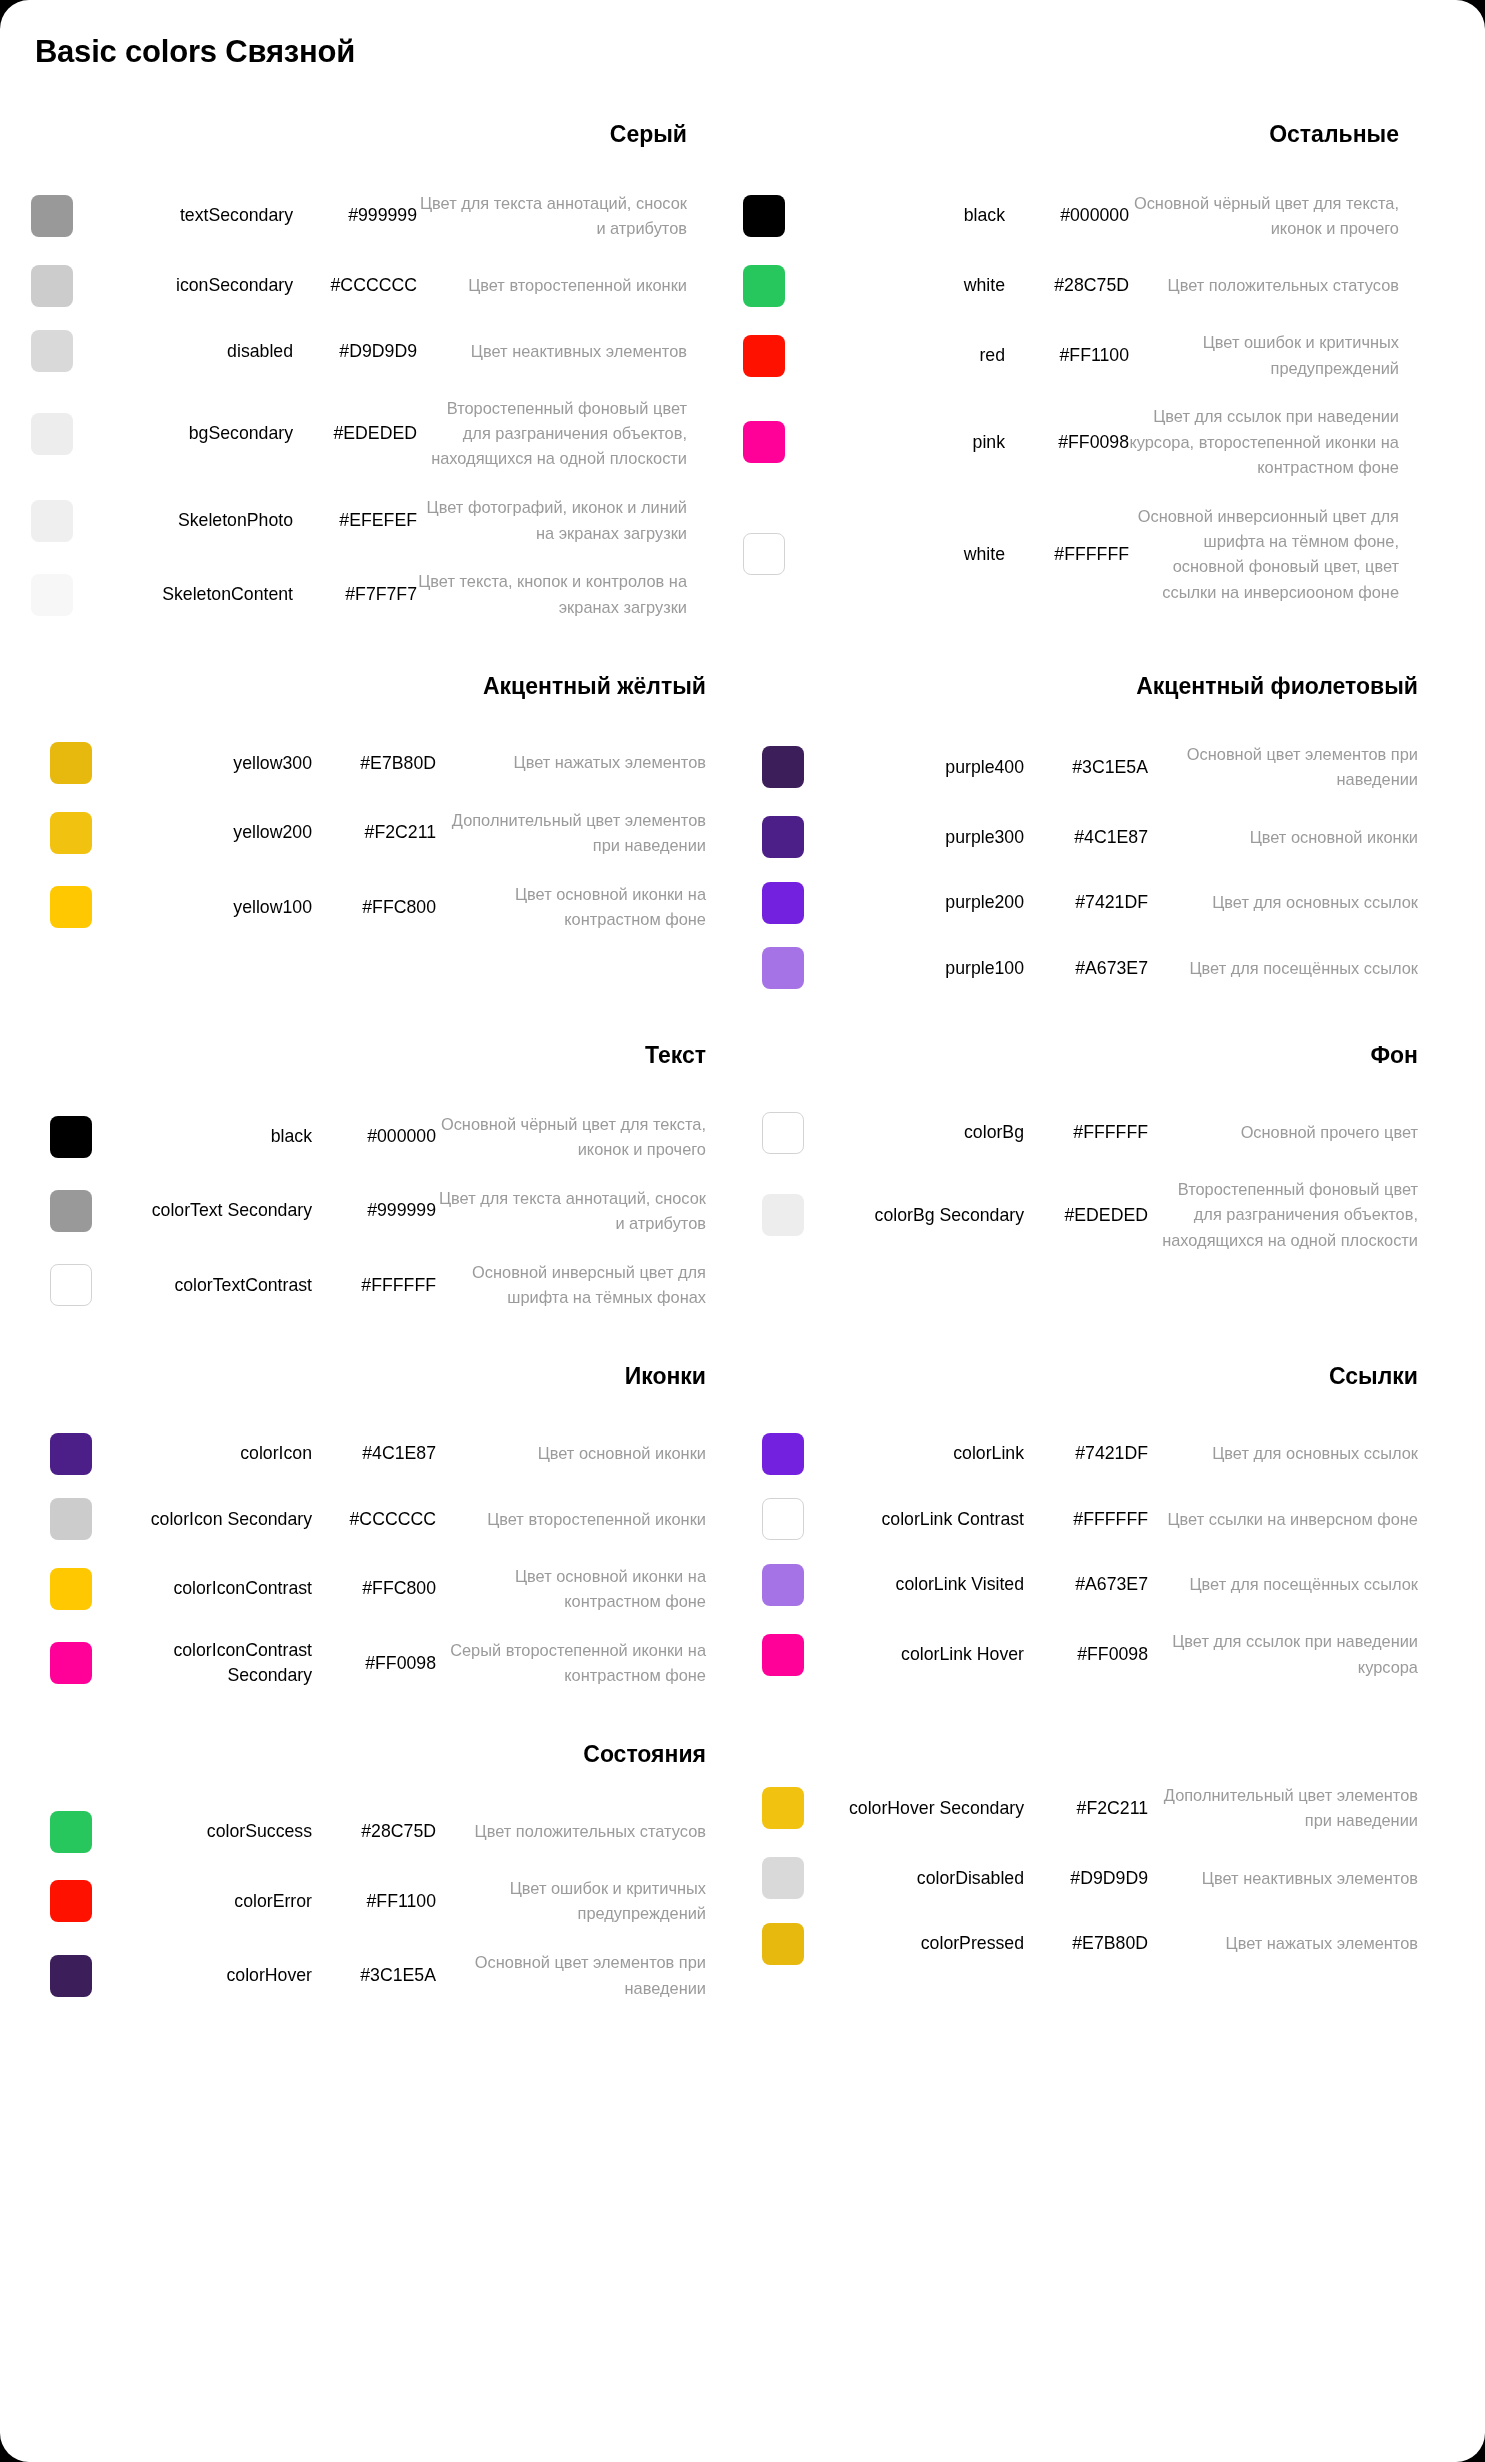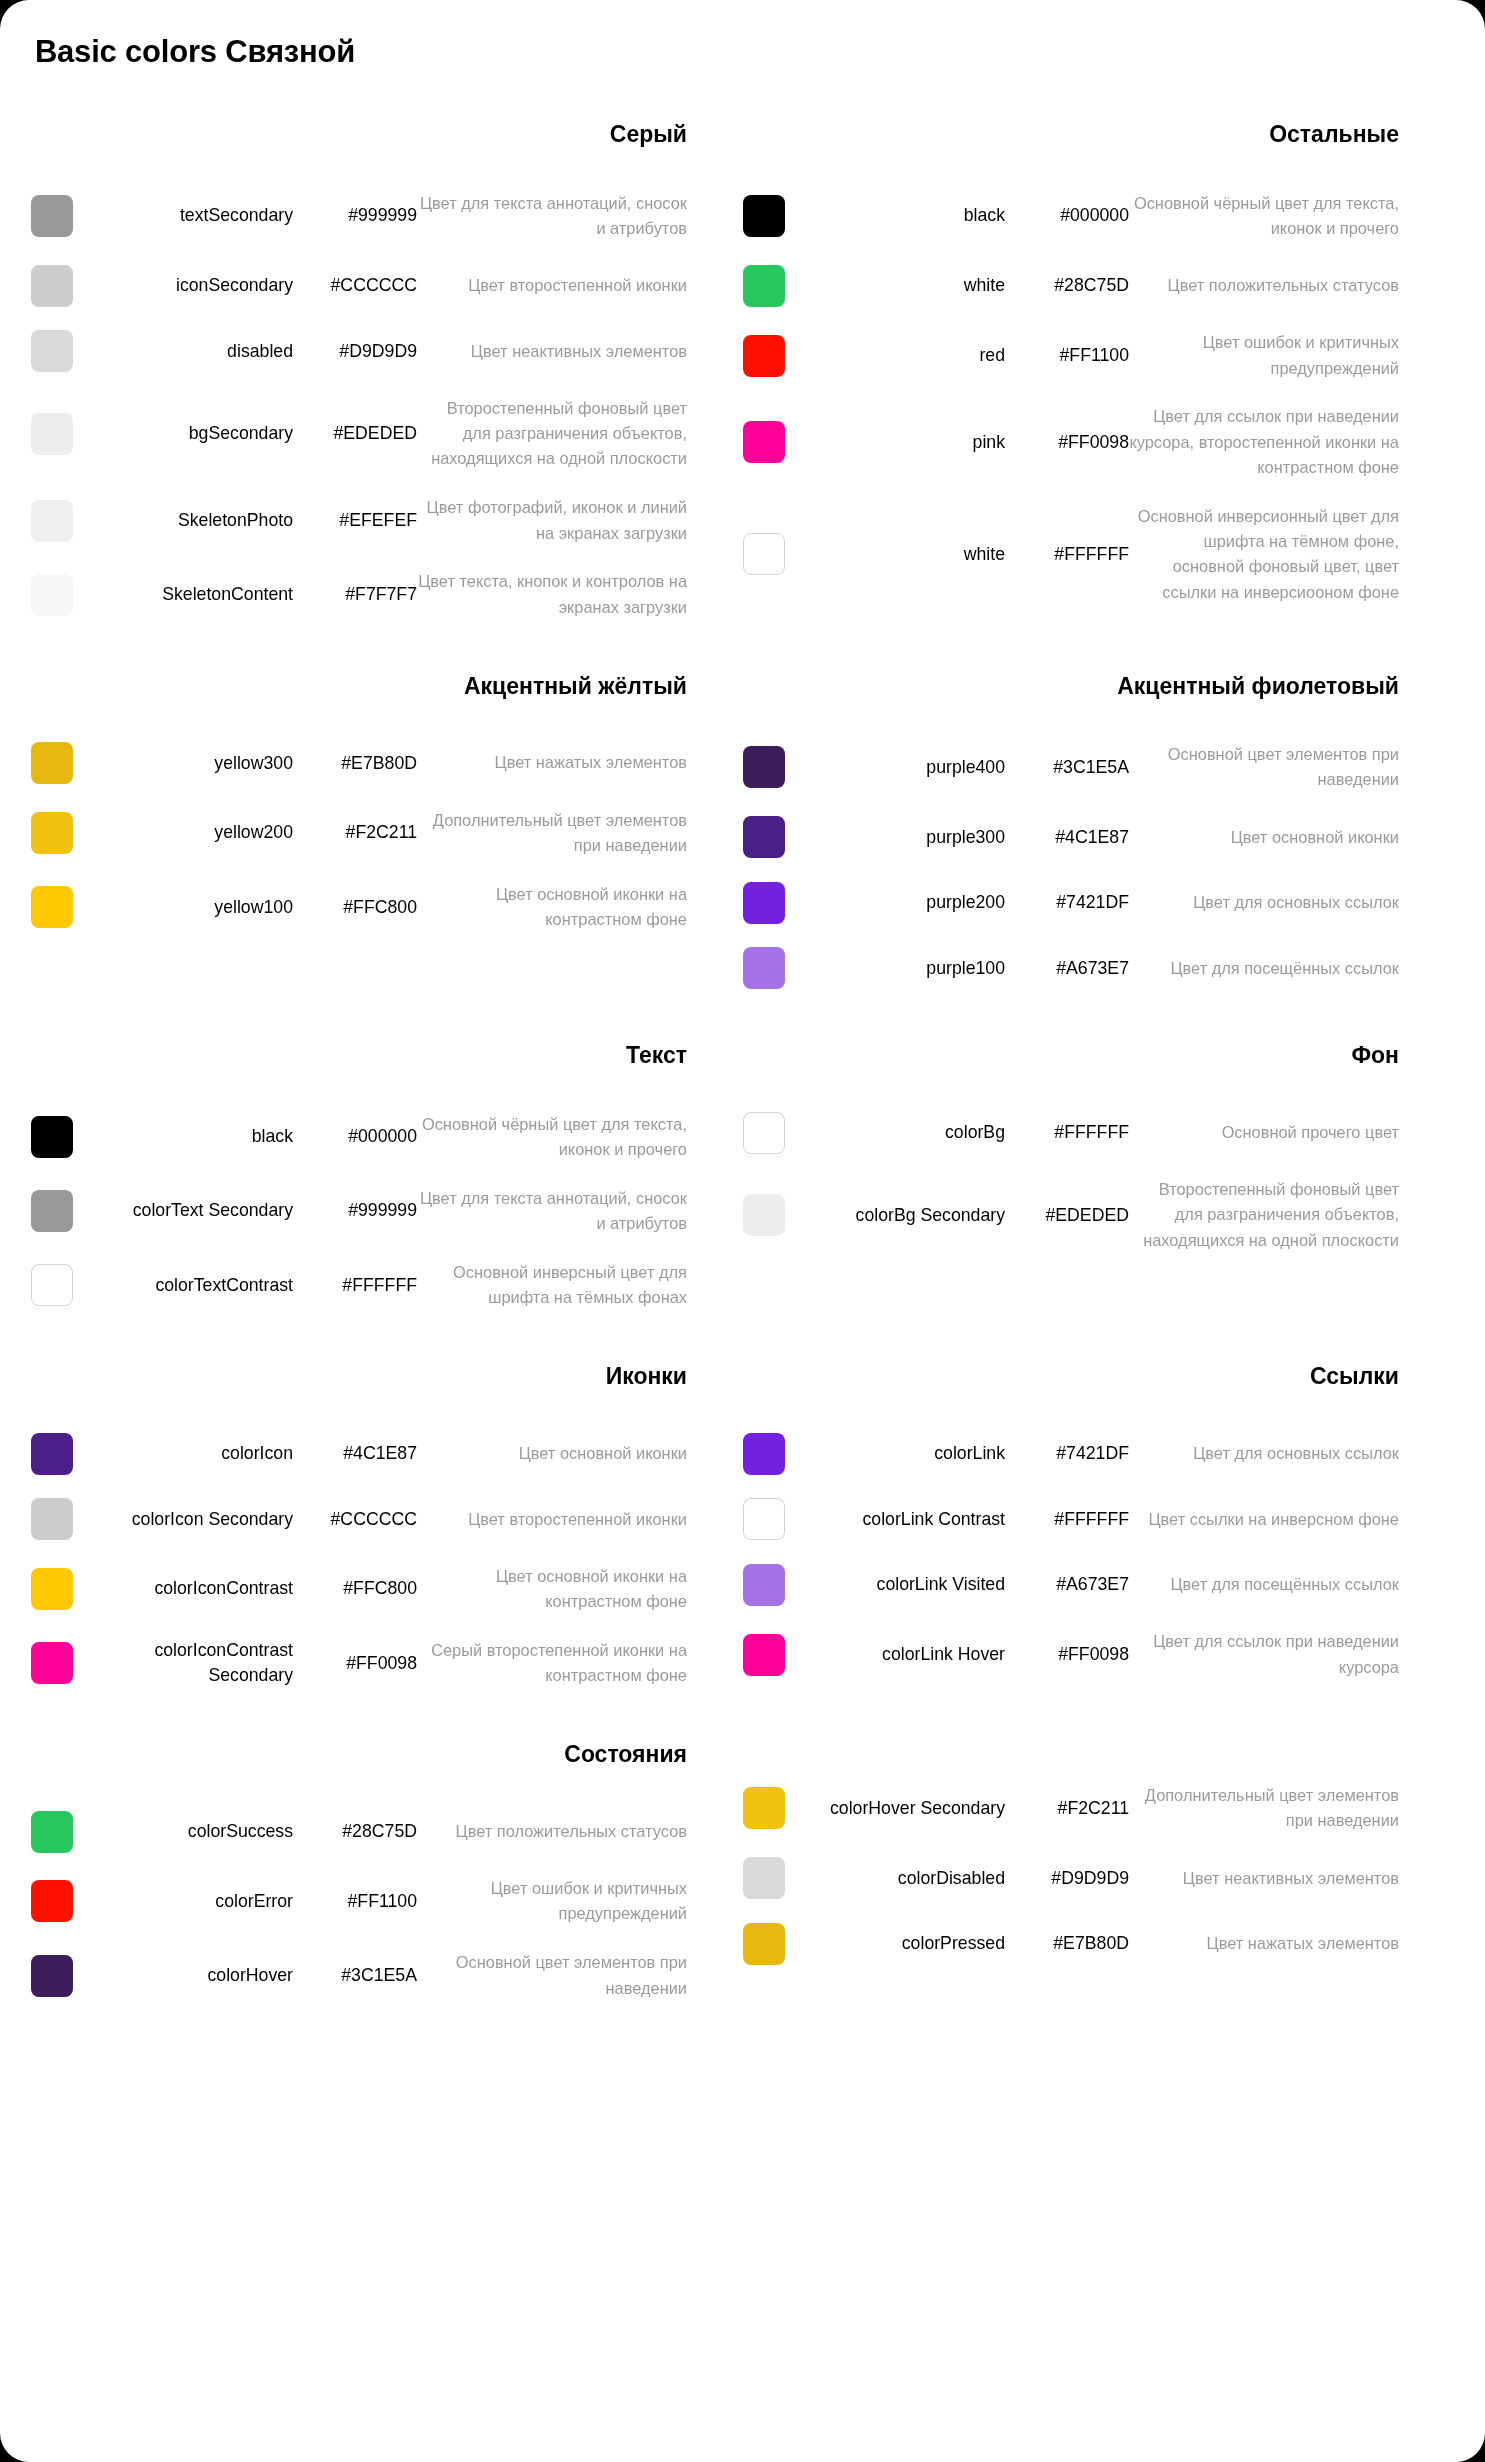--- a/index.html
+++ b/index.html
@@ -110,21 +110,21 @@
   }
   .desc {
     flex: 1 1 auto;
     font-size: 16.4px;
     font-weight: 400;
     color: #9b9b9b;
     line-height: 1.54;
   }
 
   
-  .band + .band { margin-top: 41px; }
+  .band + .band { margin-top: 41px; margin-left: 19px; }
 </style>
 </head>
 <body>
 
 <div id="page">
   <div class="inner">
 
     <h1 class="page-title">Basic colors Связной</h1>
 
 

